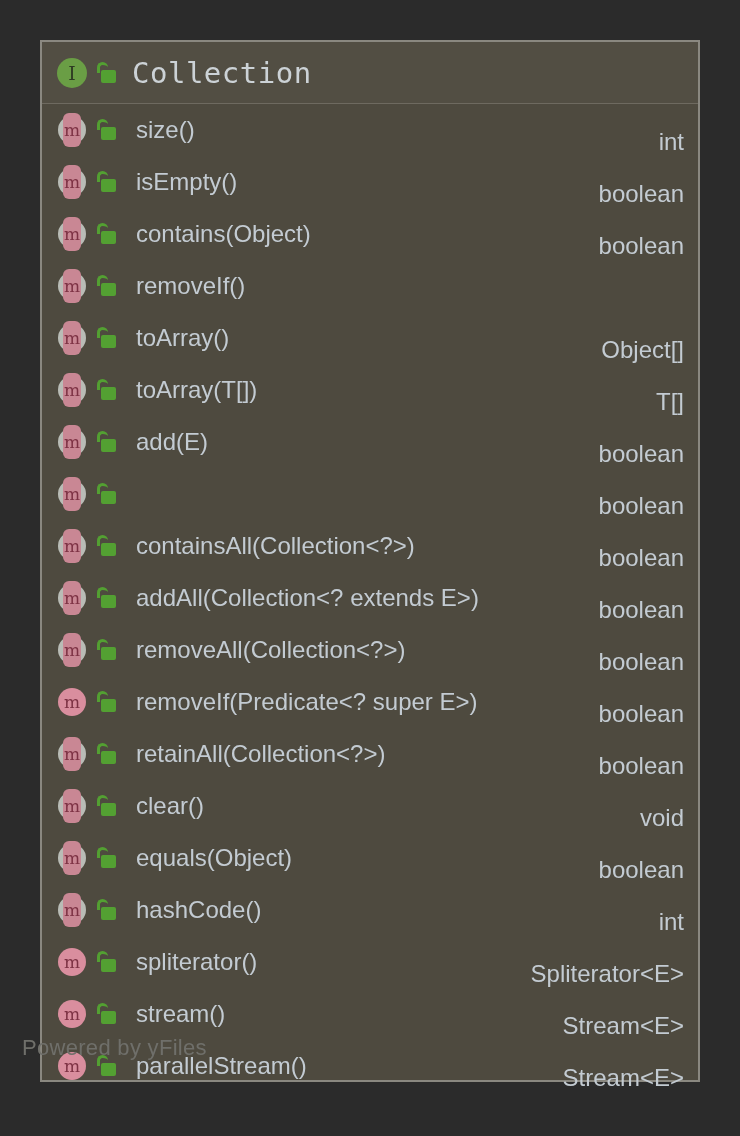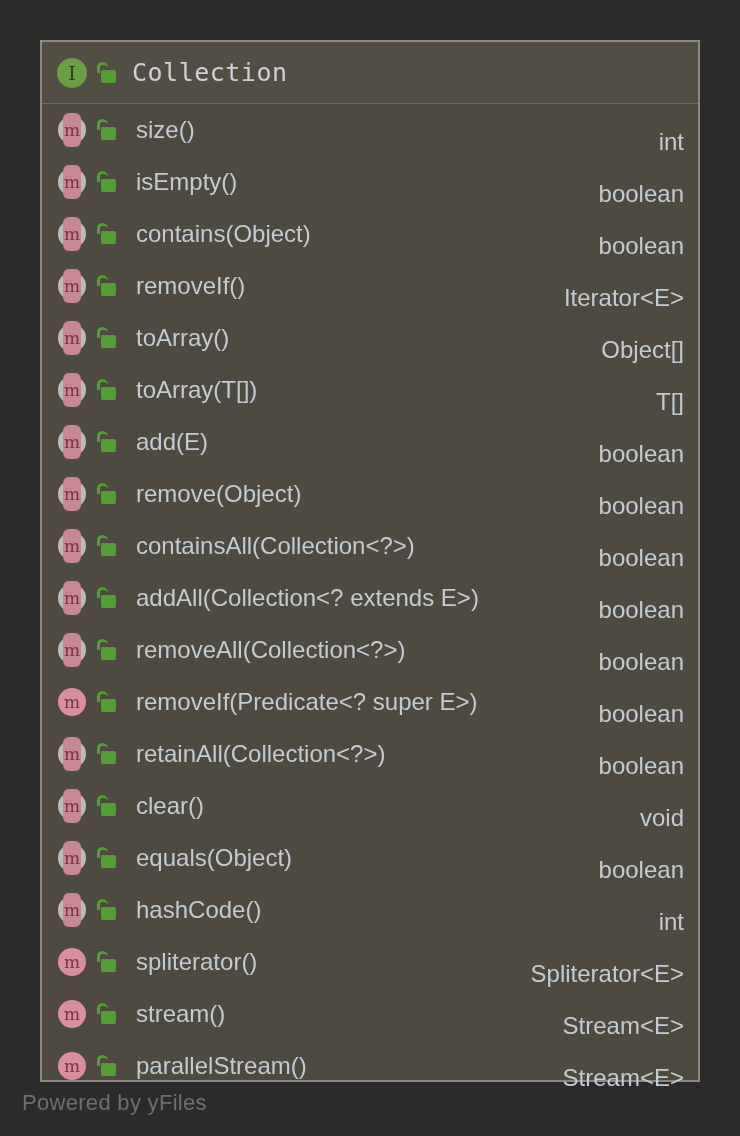--- a/index.html
+++ b/index.html
@@ -34,21 +34,21 @@
     height: 62px;
     box-sizing: border-box;
     display: flex;
     align-items: center;
     padding: 0 14px 0 12px;
     border-bottom: 1px solid #6e6a60;
     background: #524e43;
   }
   .node-title {
     font-family: "DejaVu Sans Mono", "Liberation Mono", monospace;
-    font-size: 25px;
+    font-size: 29px;
     color: #ccd2d6;
     letter-spacing: 0.5px;
     margin-left: 12px;
     white-space: nowrap;
   }
 
   
   .icon-iface,
   .icon-method {
     flex: 0 0 auto;
@@ -163,21 +163,21 @@
     color: #c3cbd2;
     white-space: nowrap;
     text-align: right;
     margin-top: 23px;
   }
 
   
   #watermark {
     position: absolute;
     left: 22px;
-    top: 1090px;
+    top: 1035px;
     font-size: 22px;
     color: #6f6f6a;
     white-space: nowrap;
     letter-spacing: 0.3px;
   }
 </style>
 </head>
 <body>
 
 <div id="class-node">
@@ -238,21 +238,20 @@
         <span class="icon-method abstract">
           <span class="disc"></span>
           <span class="band"></span>
           <span class="glyph">m</span>
         </span>
         <span class="icon-lock">
           <span class="shackle"></span>
           <span class="body"></span>
         </span>
         <span class="member-name">removeIf()</span>
-        <span class="member-type">Iterator&lt;E&gt;</span>
       </div>
       <div class="member-row">
         <span class="icon-method abstract">
           <span class="disc"></span>
           <span class="band"></span>
           <span class="glyph">m</span>
         </span>
         <span class="icon-lock">
           <span class="shackle"></span>
           <span class="body"></span>
@@ -289,21 +288,20 @@
       <div class="member-row">
         <span class="icon-method abstract">
           <span class="disc"></span>
           <span class="band"></span>
           <span class="glyph">m</span>
         </span>
         <span class="icon-lock">
           <span class="shackle"></span>
           <span class="body"></span>
         </span>
-        <span class="member-name">remove(Object)</span>
         <span class="member-type">boolean</span>
       </div>
       <div class="member-row">
         <span class="icon-method abstract">
           <span class="disc"></span>
           <span class="band"></span>
           <span class="glyph">m</span>
         </span>
         <span class="icon-lock">
           <span class="shackle"></span>

